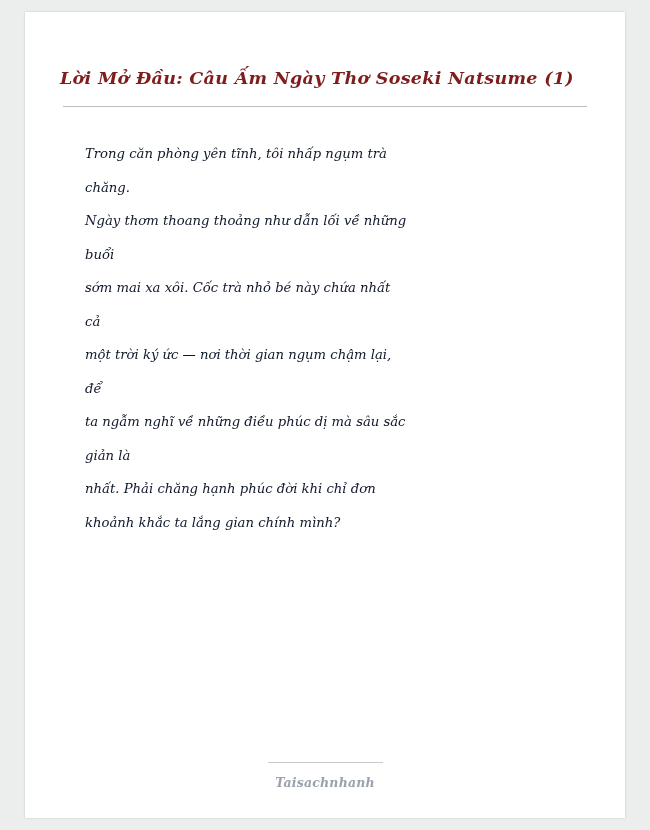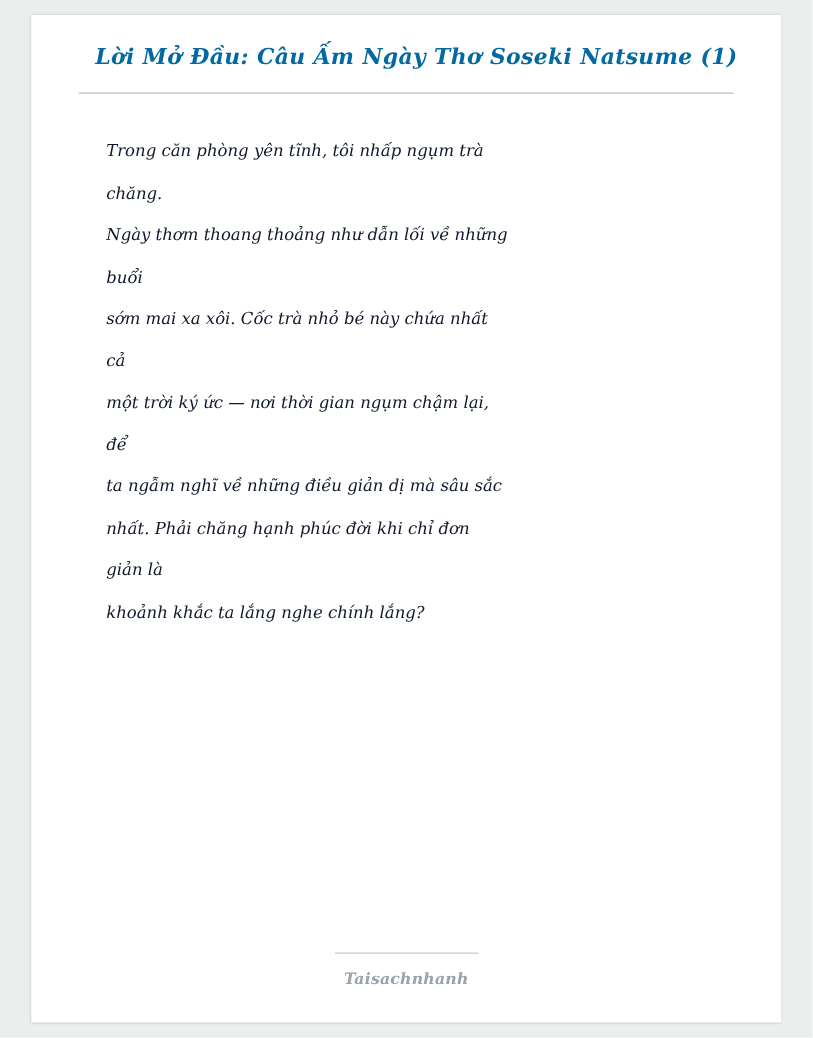--- a/index.html
+++ b/index.html
@@ -25,28 +25,28 @@
   }
   .page-inner {
     position: relative;
     width: 100%;
     height: 100%;
     padding: 0 35px;
     box-sizing: border-box;
   }
   .doc-title {
     margin: 0;
-    padding-top: 24px;
-    text-align: right;
+    padding-top: 56px;
+    text-align: left;
     font-family: "DejaVu Serif", serif;
     font-style: italic;
     font-weight: bold;
     font-size: 17.5px;
     letter-spacing: 0.3px;
-    color: #0369a1;
+    color: #7f1d1d;
     white-space: nowrap;
   }
   .title-rule {
     margin-top: 18px;
     margin-left: 3px;
     margin-right: 3px;
     border: 0;
     border-top: 1px solid #b9bec5;
     height: 0;
   }
@@ -97,24 +97,24 @@
 
     <div class="body-block">
       <div class="body-line">Trong căn phòng yên tĩnh, tôi nhấp ngụm trà</div>
       <div class="body-line">chăng.</div>
       <div class="body-line">Ngày thơm thoang thoảng như dẫn lối về những</div>
       <div class="body-line">buổi</div>
       <div class="body-line">sớm mai xa xôi. Cốc trà nhỏ bé này chứa nhất</div>
       <div class="body-line">cả</div>
       <div class="body-line">một trời ký ức — nơi thời gian ngụm chậm lại,</div>
       <div class="body-line">để</div>
-      <div class="body-line">ta ngẫm nghĩ về những điều giản dị mà sâu sắc</div>
+      <div class="body-line">ta ngẫm nghĩ về những điều phúc dị mà sâu sắc</div>
+      <div class="body-line">giản là</div>
       <div class="body-line">nhất. Phải chăng hạnh phúc đời khi chỉ đơn</div>
-      <div class="body-line">giản là</div>
-      <div class="body-line">khoảnh khắc ta lắng nghe chính lắng?</div>
+      <div class="body-line">khoảnh khắc ta lắng gian chính mình?</div>
     </div>
 
     <div class="footer">
       <hr class="footer-rule">
       <div class="footer-text">Taisachnhanh</div>
     </div>
 
   </div>
 </div>
 

